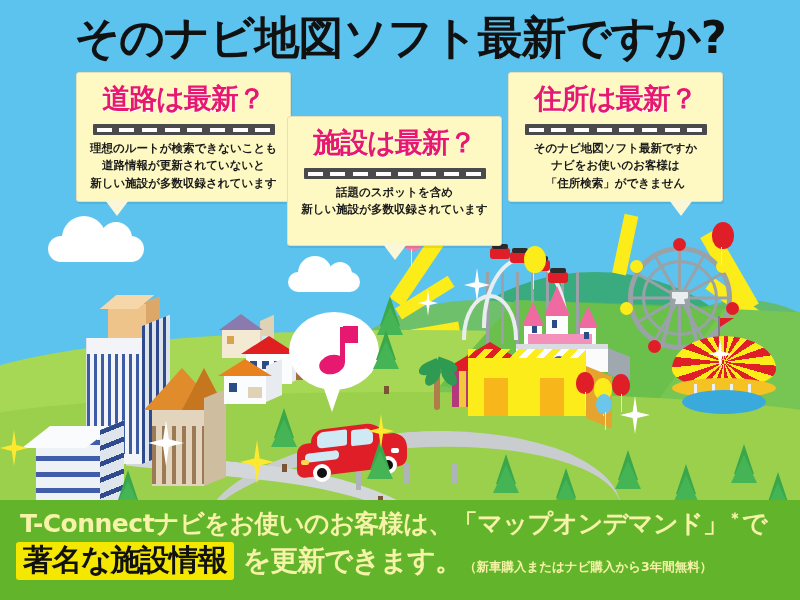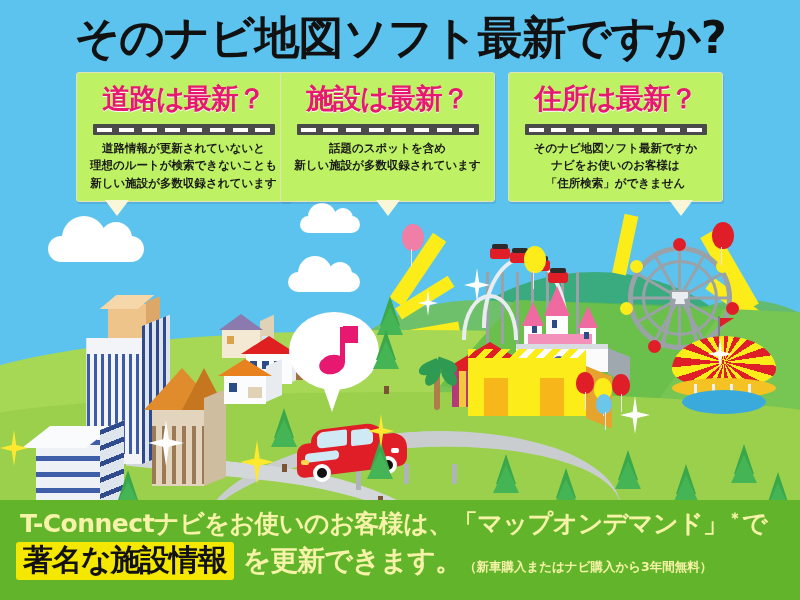--- a/index.html
+++ b/index.html
@@ -21,26 +21,26 @@
     text-align:center; line-height:60px;
     font-size:45px; font-weight:bold; color:#111;
     letter-spacing:-1px; white-space:nowrap;
     z-index:40;
   }
 
   
   .boxrow { position:absolute; left:0; top:72px; width:800px; height:140px; z-index:38; }
   .ibox {
     position:absolute; top:0; width:215px; height:130px;
-    background:#bef264; border:1px solid #e4e0bc;
+    background:#fef9c3; border:1px solid #e4e0bc;
     border-radius:3px;
     box-shadow:1px 2px 0 rgba(0,0,0,.08);
   }
   .ibox.b1 { left:76px; }
-  .ibox.b2 { left:280px; }
+  .ibox.b2 { left:287px;margin-top:44px; }
   .ibox.b3 { left:508px; }
   .tail {
     position:absolute; bottom:-15px; width:0; height:0;
     border-left:12px solid transparent; border-right:12px solid transparent;
     border-top:16px solid #faf6d8;
   }
   .ibox.b1 .tail { left:28px; }
   .ibox.b2 .tail { left:95px; }
   .ibox.b3 .tail { left:160px; }
 
@@ -583,22 +583,22 @@
       <div class="roadbar">
         <i></i>
           <i></i>
           <i></i>
           <i></i>
           <i></i>
           <i></i>
           <i></i>
           <i></i>
       </div>
+      <p>理想のルートが検索できないことも</p>
       <p>道路情報が更新されていないと</p>
-      <p>理想のルートが検索できないことも</p>
       <p>新しい施設が多数収録されています</p>
       <div class="tail"></div>
     </div>
 
     <div class="ibox b2">
       <h2>施設は最新？</h2>
       <div class="roadbar">
         <i></i>
           <i></i>
           <i></i>

